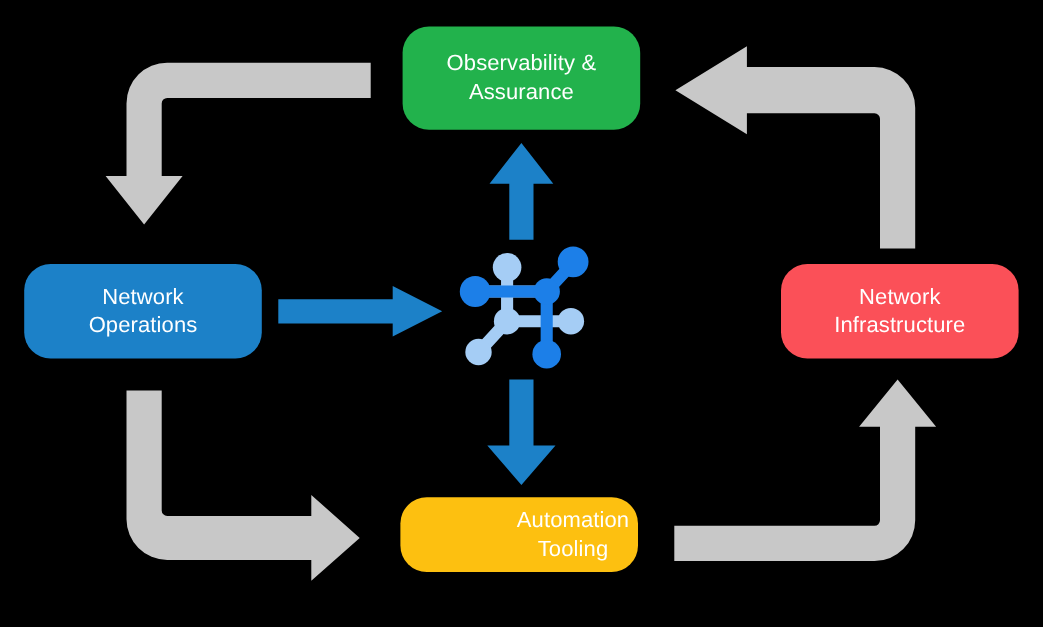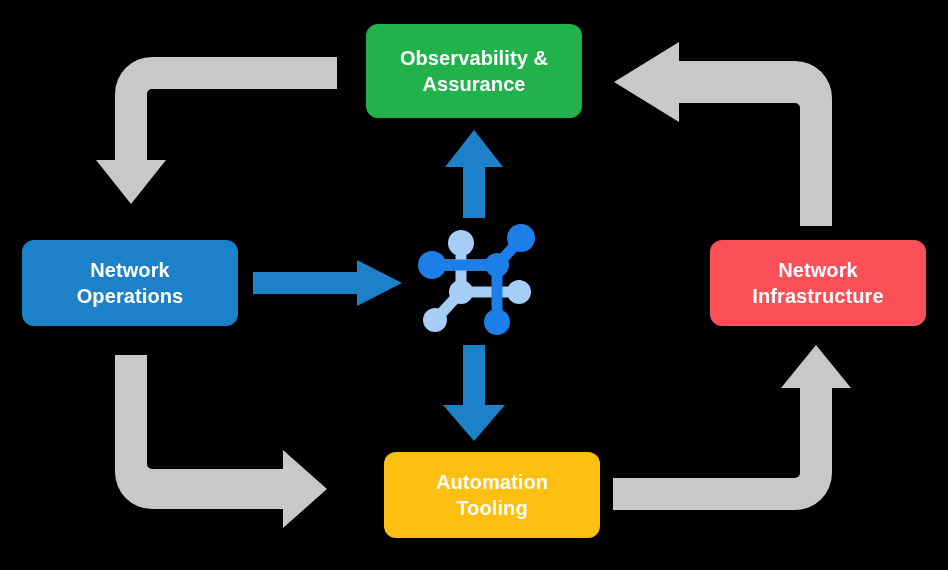--- a/index.html
+++ b/index.html
@@ -22,25 +22,25 @@
     top: 0;
     width: 948px;
     height: 570px;
   }
   .node-box {
     position: absolute;
     display: flex;
     align-items: center;
     justify-content: center;
     text-align: center;
-    border-radius: 12px;
+    border-radius: 24px;
     color: #ffffff;
     font-size: 20px;
     line-height: 1.32;
-    font-weight: 700;
+    font-weight: 400;
     letter-spacing: 0.1px;
     box-sizing: border-box;
     padding: 6px 8px;
     user-select: none;
   }
   .node-label {
     white-space: pre-line;
     display: block;
   }
 
@@ -56,24 +56,25 @@
     width: 216px;
     height: 86px;
   }
   #box-network-infrastructure {
     left: 710px;
     top: 240px;
     width: 216px;
     height: 86px;
   }
   #box-automation-tooling {
-    left: 384px;
+    left: 364px;
     top: 452px;
     width: 216px;
-    height: 86px;
+    height: 68px;
+    justify-content: flex-end;
   }
 </style>
 </head>
 <body>
 
 <div id="canvas">
 
   <svg id="diagram-svg" viewBox="0 0 948 570" xmlns="http://www.w3.org/2000/svg">
 
     <path fill="#C8C8C8" d="M 337,57

